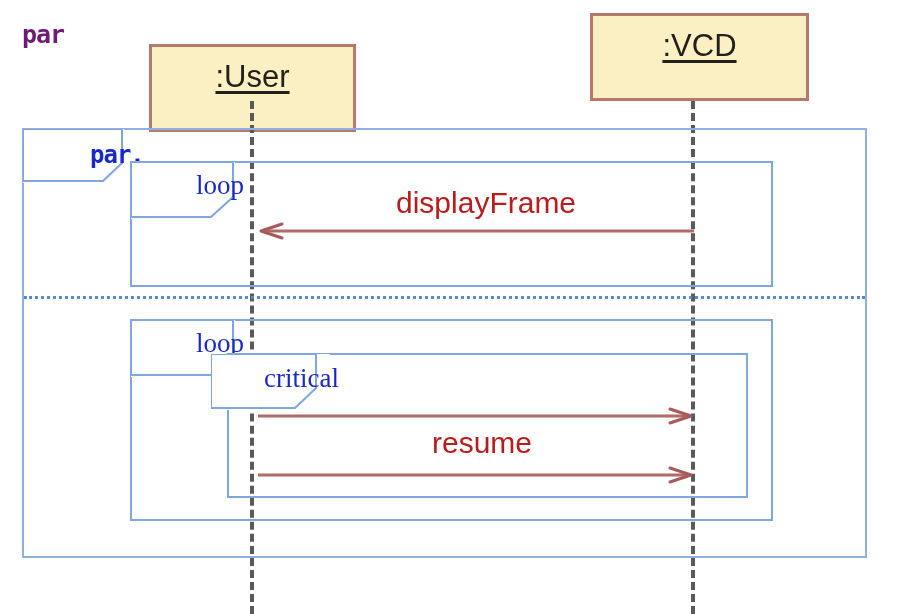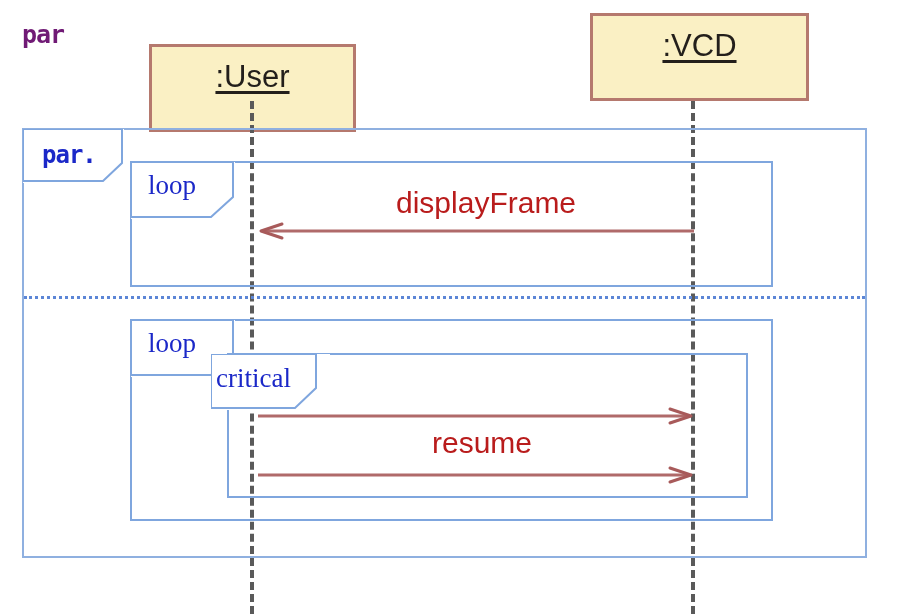--- a/index.html
+++ b/index.html
@@ -63,20 +63,21 @@
     position: absolute;
     left: 0;
     top: 0;
     display: block;
   }
   .op-text {
     position: absolute;
     color: #1B28C8;
     white-space: nowrap;
     line-height: 1;
+    margin-left: 48px;
   }
   .op-text.serif {
     font-family: "Liberation Serif", serif;
     font-size: 27px;
     text-align: center;
   }
   .op-text.mono {
     font-family: "DejaVu Sans Mono", monospace;
     font-weight: bold;
     font-size: 24px;

